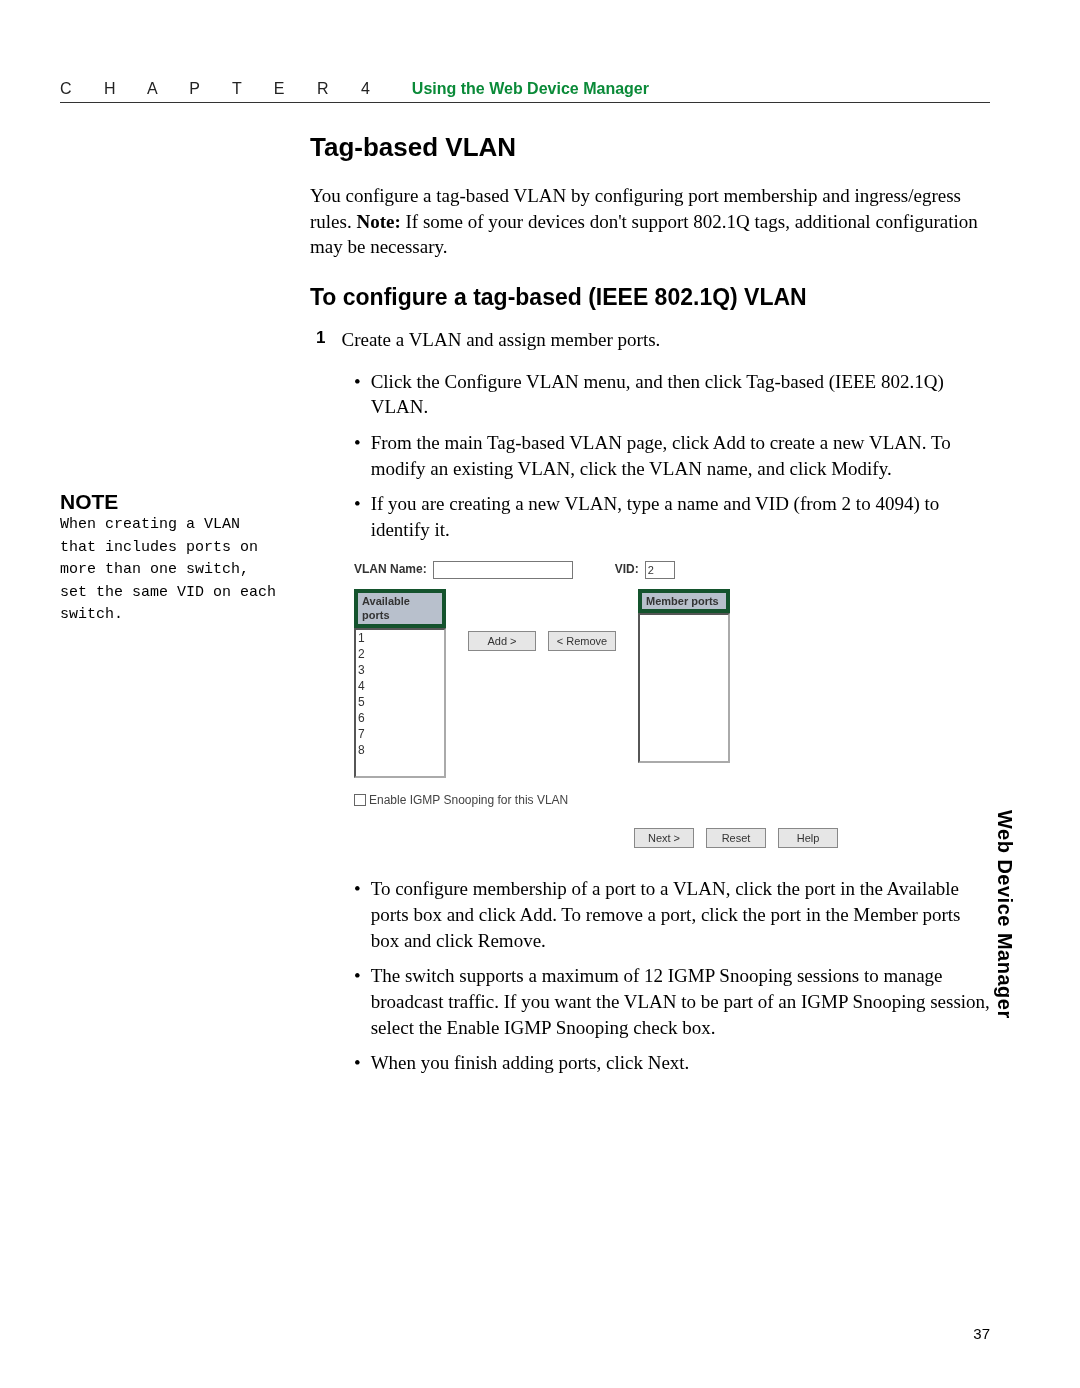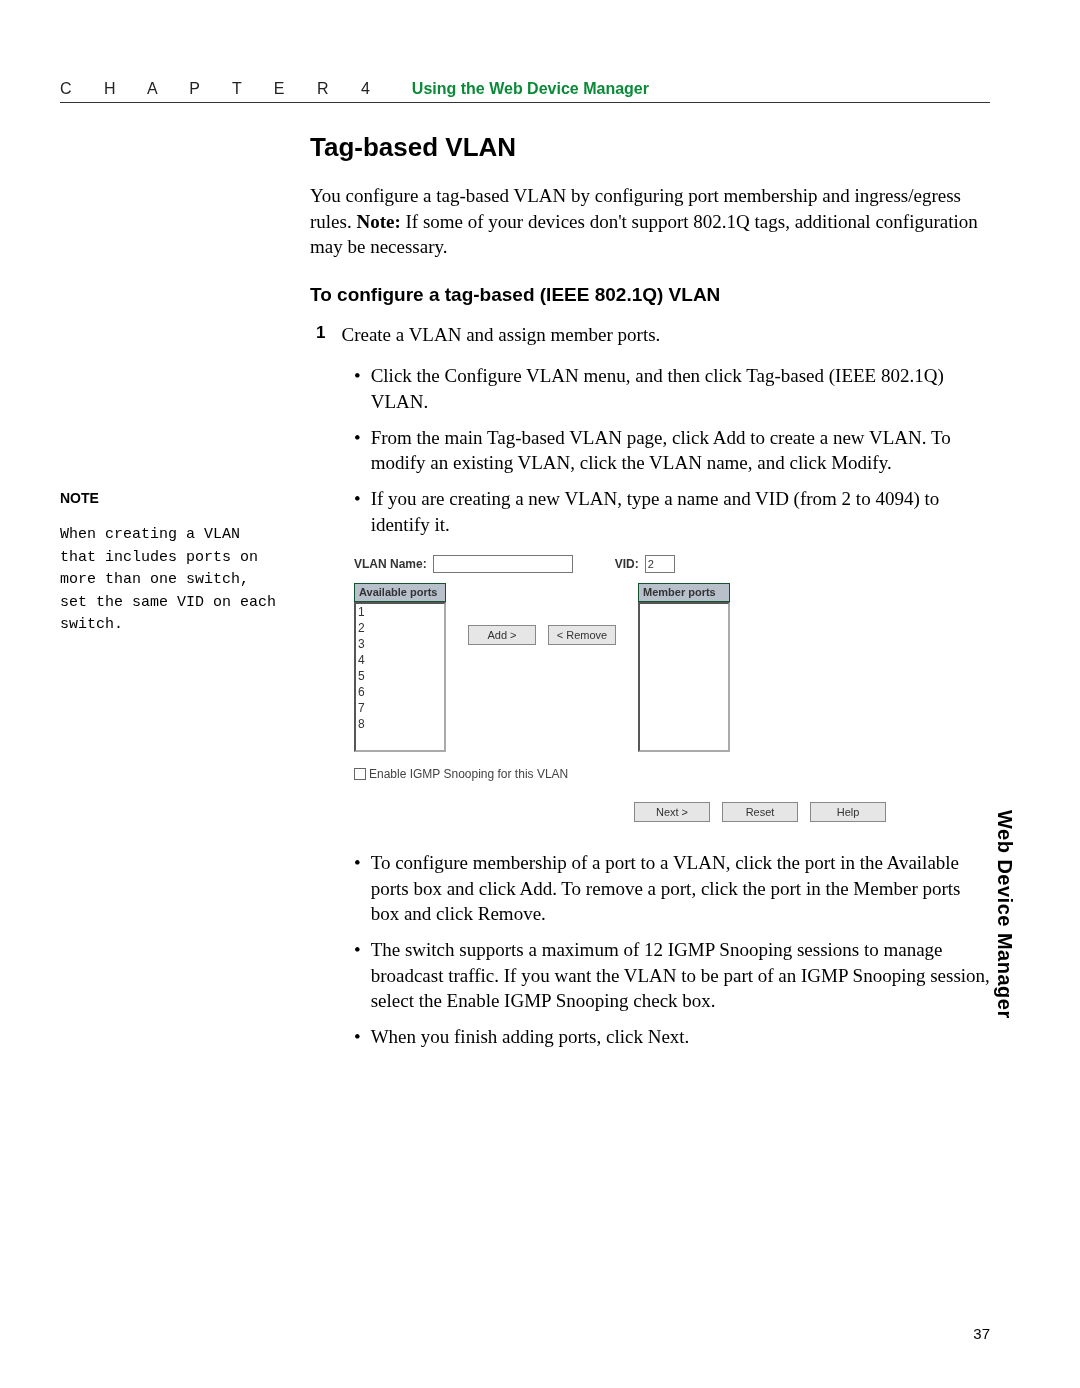--- a/index.html
+++ b/index.html
@@ -10,50 +10,50 @@
     font-family: "Times New Roman", Times, serif;
     color: #000;
     position: relative;
     padding: 80px 90px 60px 60px;
   }
   .header-line { display: flex; align-items: baseline; gap: 28px; border-bottom: 1px solid #333; padding-bottom: 4px; margin-bottom: 27px; }
   .chapter-label { font-family: Arial, Helvetica, sans-serif; letter-spacing: 14px; font-size: 16px; color: #222; }
   .chapter-subtitle { font-family: Arial, Helvetica, sans-serif; font-weight: bold; color: #0a8a38; font-size: 16px; }
   .columns { display: flex; gap: 30px; }
   .side { width: 220px; flex-shrink: 0; padding-top: 360px; }
-  .note-title { font-family: Arial, Helvetica, sans-serif; font-weight: bold; font-size: 14px; margin-bottom: 18px; }
+  .note-title { font-family: Arial, Helvetica, sans-serif; font-weight: bold; font-size: 21px; }
   .note-body { font-family: Liberation Mono, monospace; font-size: 15px; line-height: 1.5; }
   .main { flex: 1; font-size: 19px; line-height: 1.35; }
   .h1 { font-family: Arial, Helvetica, sans-serif; font-weight: bold; font-size: 26px; margin-bottom: 18px; }
   .para { margin-bottom: 22px; }
-  .h2 { font-family: Arial, Helvetica, sans-serif; font-weight: bold; font-size: 19px; margin-bottom: 14px; }
+  .h2 { font-family: Arial, Helvetica, sans-serif; font-weight: bold; font-size: 23px; margin-bottom: 14px; }
   .num-item { display: flex; gap: 16px; margin-bottom: 16px; margin-left: 6px; }
   .num { font-weight: bold; font-family: Arial, Helvetica, sans-serif; font-size: 17px; }
   .bullets { margin-left: 44px; }
   .bullet { display: flex; gap: 10px; margin-bottom: 10px; }
   .dot { flex-shrink: 0; }
   .bold { font-weight: bold; }
 
   .ui-box { margin: 18px 0 28px 44px; font-family: Arial, Helvetica, sans-serif; font-size: 12px; color: #333; }
   .ui-row1 { display: flex; align-items: center; gap: 6px; margin-bottom: 10px; }
   .ui-label { font-weight: bold; font-size: 12px; }
   .ui-input { border: 1px solid #777; height: 18px; background: #fff; }
   .ui-input.name { width: 140px; }
   .ui-input.vid { width: 30px; padding-left: 2px; font-size: 11px; line-height: 16px; }
   .ui-desc { font-size: 12px; margin-bottom: 8px; color: #444; }
   .ui-lists { display: flex; align-items: flex-start; gap: 22px; }
   .list-col { display: flex; flex-direction: column; align-items: flex-start; }
-  .list-header { background: #b8c0cc; border: 1px solid #14532d; font-size: 11px; font-weight: bold; padding: 1px 4px; width: 92px; text-align: left; }
+  .list-header { background: #b8c0cc; border: 4px solid #14532d; font-size: 11px; font-weight: bold; padding: 1px 4px; width: 92px; text-align: left; }
   .list-box { border: 2px inset #aaa; width: 92px; height: 150px; overflow: hidden; font-size: 12px; line-height: 16px; padding-left: 2px; background: #fff; }
   .btn-col { display: flex; gap: 12px; margin-top: 42px; }
   .btn { border: 1px solid #888; background: #e6e6e6; font-size: 11px; width: 68px; height: 20px; text-align: center; line-height: 18px; }
   .ui-check-row { display: flex; align-items: center; gap: 3px; margin-top: 14px; font-size: 12px; color: #444; }
   .checkbox { width: 12px; height: 12px; border: 1px solid #666; background: #fff; }
   .ui-btn-row { display: flex; gap: 12px; margin-top: 20px; margin-left: 280px; }
-  .ui-btn-row .btn { width: 76px; }
+  .ui-btn-row .btn { width: 60px; }
 
   .side-tab { position: absolute; right: 64px; top: 810px; writing-mode: vertical-rl; font-family: Arial, Helvetica, sans-serif; font-weight: bold; font-size: 20px; letter-spacing: 0.5px; }
   .page-num { position: absolute; right: 90px; bottom: 46px; font-family: Arial, Helvetica, sans-serif; font-size: 15px; }
 </style>
 </head>
 <body>
 
 <div class="header-line">
   <span class="chapter-label">C H A P T E R   4</span>
   <span class="chapter-subtitle">Using the Web Device Manager</span>

